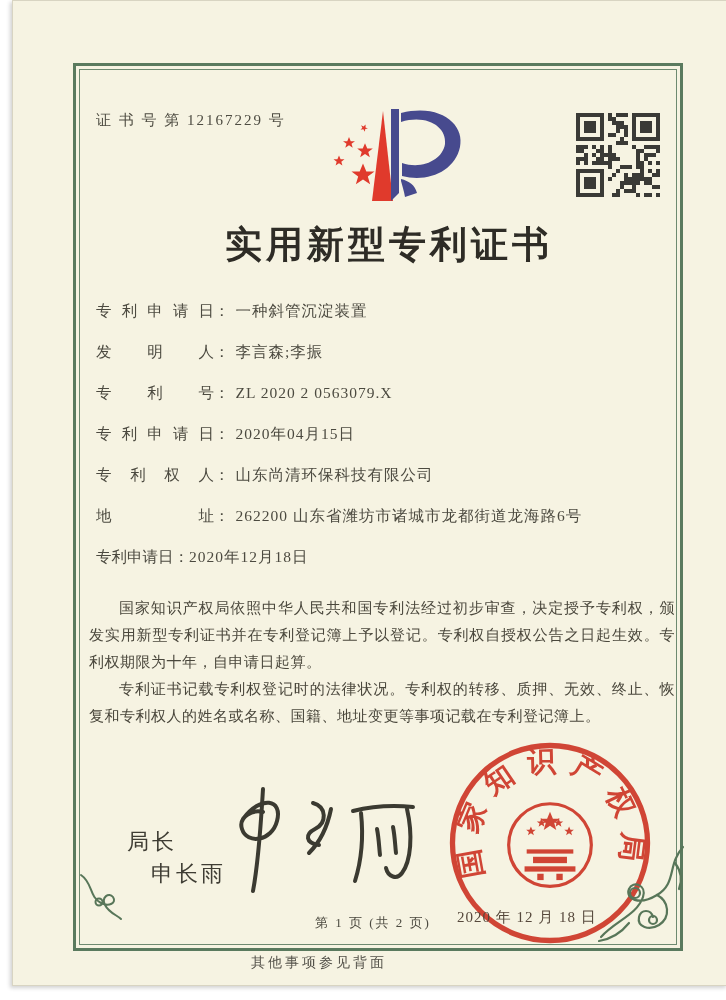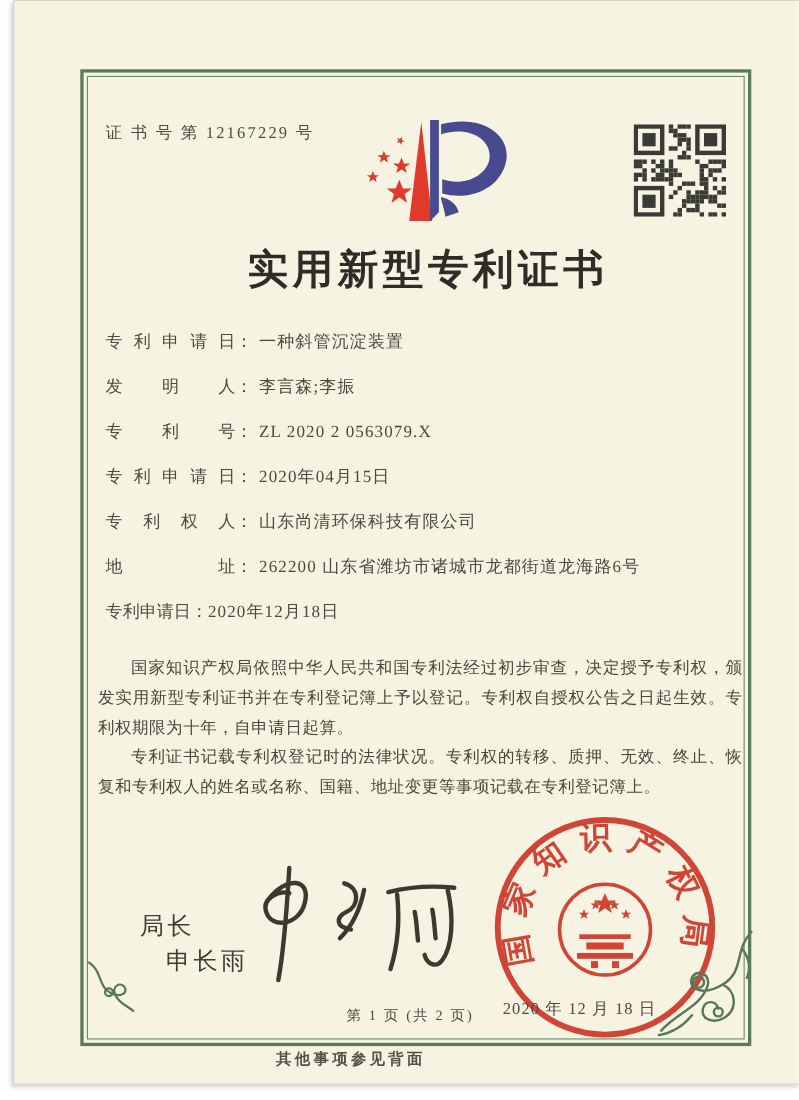--- a/index.html
+++ b/index.html
@@ -49,21 +49,21 @@
   .seal-date{
     position:absolute;left:444px;top:907px;width:160px;font-size:15px;
     letter-spacing:1px;color:#56483c;
   }
   .page-footer{
     position:absolute;left:50px;top:913px;width:548px;text-align:center;
     font-size:13px;letter-spacing:2px;color:#4c4a40;margin-left:36px;
   }
   .back-note{
     position:absolute;left:0;top:953px;width:612px;text-align:center;
-    font-size:14px;letter-spacing:3px;color:#54524a;font-weight:bold;
+    font-size:14px;letter-spacing:3px;color:#54524a;
   }
   .flourish{position:absolute;}
 </style>
 </head>
 <body>
 
 <div class="paper">
 
   <div class="frame-outer">
     <div class="frame-inner"></div>

